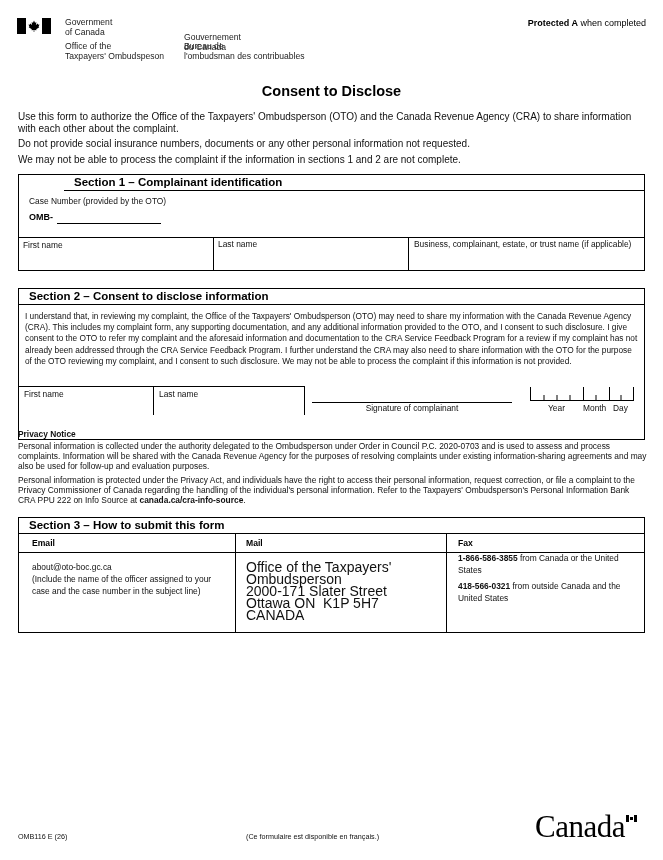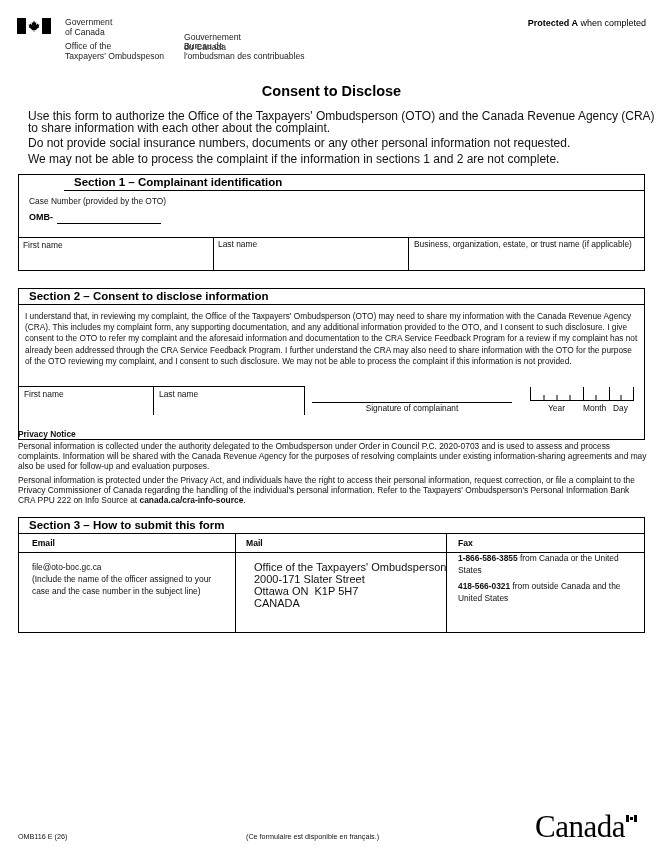--- a/index.html
+++ b/index.html
@@ -9,21 +9,21 @@
 
   
   .flag { left: 17px; top: 18px; width: 34px; height: 16px; display: flex; }
   .flag .bar { width: 9px; height: 16px; background: #000; }
   .flag .mid { width: 16px; height: 16px; display: flex; align-items: center; justify-content: center; }
   .gov-txt { font-size: 8.6px; line-height: 10px; color: #222; }
   .protected { right: 17px; top: 18px; font-size: 9px; }
   .protected b { font-weight: bold; }
 
   .title { left: 0; width: 663px; top: 83px; text-align: center; font-size: 14.5px; font-weight: bold; }
-  .intro { left: 28px; width: 630px; font-size: 12px; line-height: 11.5px; color: #111; }
+  .intro { left: 18px; width: 630px; font-size: 10px; line-height: 11.5px; color: #111; }
 
   
   .section { left: 18px; width: 627px; border: 1px solid #000; }
   .sec-head { height: 16px; border-bottom: 1px solid #000; padding-left: 10px; font-size: 11.5px; font-weight: bold; line-height: 15px; }
   .label { font-size: 8.4px; color: #111; }
 
   .privacy { left: 18px; width: 630px; font-size: 8.4px; line-height: 10px; color: #111; }
 
   .footer-code { left: 18px; top: 832px; font-size: 7.2px; color: #111; }
   .footer-fr { left: 246px; top: 832px; font-size: 7.2px; color: #111; }
@@ -75,21 +75,21 @@
   <div class="abs" style="left:38px; top:37px; width:104px; height:12px; border-bottom:1px solid #000;"><span style="font-size:9px;"></span></div>
 
   <div class="abs" style="left:-1px; top:62px; width:627px; border-top:1px solid #000;"></div>
   <div class="abs" style="left:-1px; top:62px; width:196px; height:34px; border-right:1px solid #000; border-bottom:1px solid #000;">
     <div class="label" style="padding:3px 0 0 5px;">First name</div>
   </div>
   <div class="abs" style="left:195px; top:62px; width:195px; height:34px; border-right:1px solid #000; border-bottom:1px solid #000;">
     <div class="label" style="padding:2px 0 0 4px;">Last name</div>
   </div>
   <div class="abs" style="left:390px; top:62px; width:236px; height:34px; border-bottom:1px solid #000;">
-    <div class="label" style="padding:2px 0 0 5px; white-space:nowrap;">Business, organization, estate, or trust name (if applicable)</div>
+    <div class="label" style="padding:2px 0 0 5px; white-space:nowrap;">Business, complainant, estate, or trust name (if applicable)</div>
   </div>
 </div>
 
 <div class="abs section" style="top:288px; height:152px;">
   <div class="sec-head">Section 2 – Consent to disclose information</div>
   <div class="abs" style="left:6px; top:22px; width:614px; font-size:8.3px; line-height:11.2px; color:#111;">I understand that, in reviewing my complaint, the Office of the Taxpayers' Ombudsperson (OTO) may need to share my information with the Canada Revenue Agency (CRA). This includes my complaint form, any supporting documentation, and any additional information provided to the OTO, and I consent to such disclosure. I give consent to the OTO to refer my complaint and the aforesaid information and documentation to the CRA Service Feedback Program for a review if my complaint has not already been addressed through the CRA Service Feedback Program. I further understand the CRA may also need to share information with the OTO for the purpose of the OTO reviewing my complaint, and I consent to such disclosure. We may not be able to process the complaint if this information is not provided.</div>
 
   <div class="abs" style="left:-1px; top:97px; width:287px; height:29px; border-top:1px solid #000; border-right:1px solid #000;"></div>
   <div class="abs" style="left:-1px; top:97px; width:136px; height:29px; border-right:1px solid #000;">
     <div class="label" style="padding:3px 0 0 6px;">First name</div>
@@ -134,25 +134,25 @@
   <div class="abs" style="left:216px; top:15px; height:100px; border-left:1px solid #000;"></div>
   <div class="abs" style="left:427px; top:15px; height:100px; border-left:1px solid #000;"></div>
   <div class="abs" style="left:-1px; top:15px; width:627px; border-top:1px solid #000;"></div>
   <div class="abs" style="left:-1px; top:34px; width:627px; border-top:1px solid #000;"></div>
 
   <div class="abs" style="left:13px; top:20px; font-size:8.6px; font-weight:bold;">Email</div>
   <div class="abs" style="left:227px; top:20px; font-size:8.6px; font-weight:bold;">Mail</div>
   <div class="abs" style="left:439px; top:20px; font-size:8.6px; font-weight:bold;">Fax</div>
 
   <div class="abs" style="left:13px; top:43px; width:198px; font-size:8.4px; line-height:12px; color:#111;">
-    <div>file@oto-boc.gc.ca</div>
+    <div>about@oto-boc.gc.ca</div>
     <div>(Include the name of the officer assigned to your case and the case number in the subject line)</div>
   </div>
 
-  <div class="abs" style="left:227px; top:43px; width:195px; font-size:11px; line-height:12px; color:#111;margin-left:8px;">
+  <div class="abs" style="left:227px; top:43px; width:195px; font-size:14px; line-height:12px; color:#111;">
     <div>Office of the Taxpayers' Ombudsperson</div>
     <div>2000-171 Slater Street</div>
     <div style="white-space:pre;">Ottawa ON  K1P 5H7</div>
     <div>CANADA</div>
   </div>
 
   <div class="abs" style="left:439px; top:34px; width:170px; font-size:8.4px; line-height:12px; color:#111;">
     <div><b>1-866-586-3855</b><span> from Canada or the United States</span></div>
     <div style="margin-top:4px;"><b>418-566-0321</b><span> from outside Canada and the United States</span></div>
   </div>

